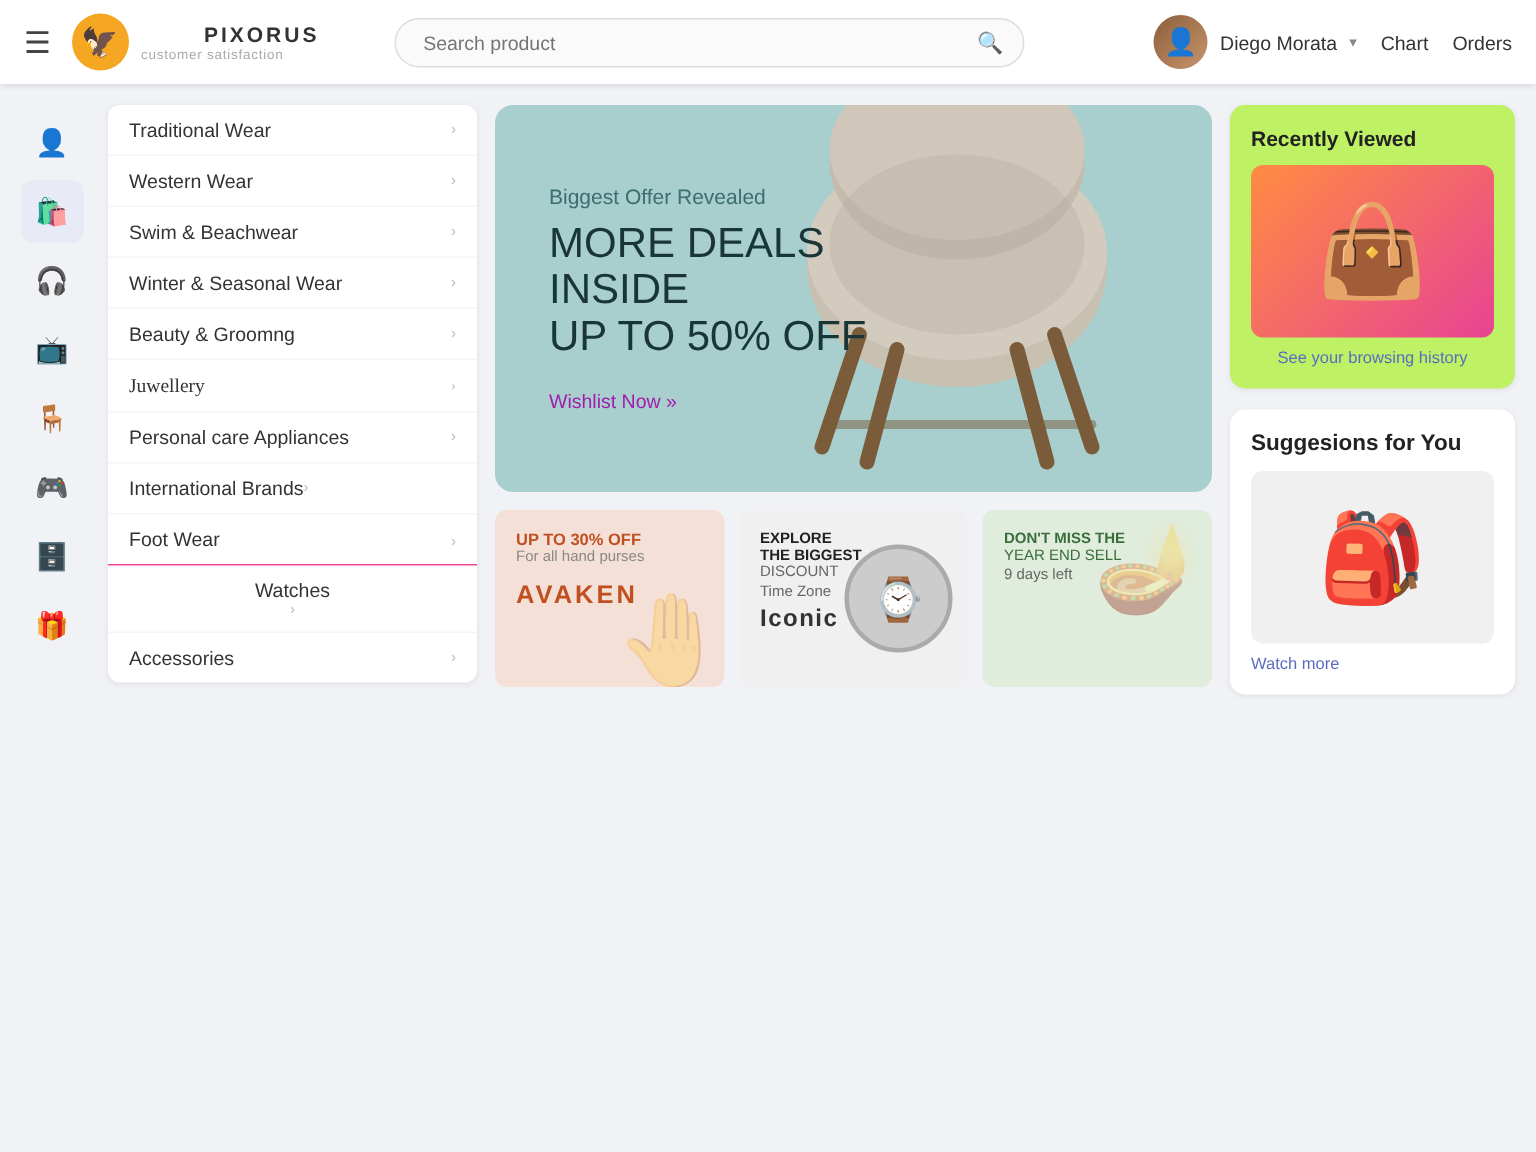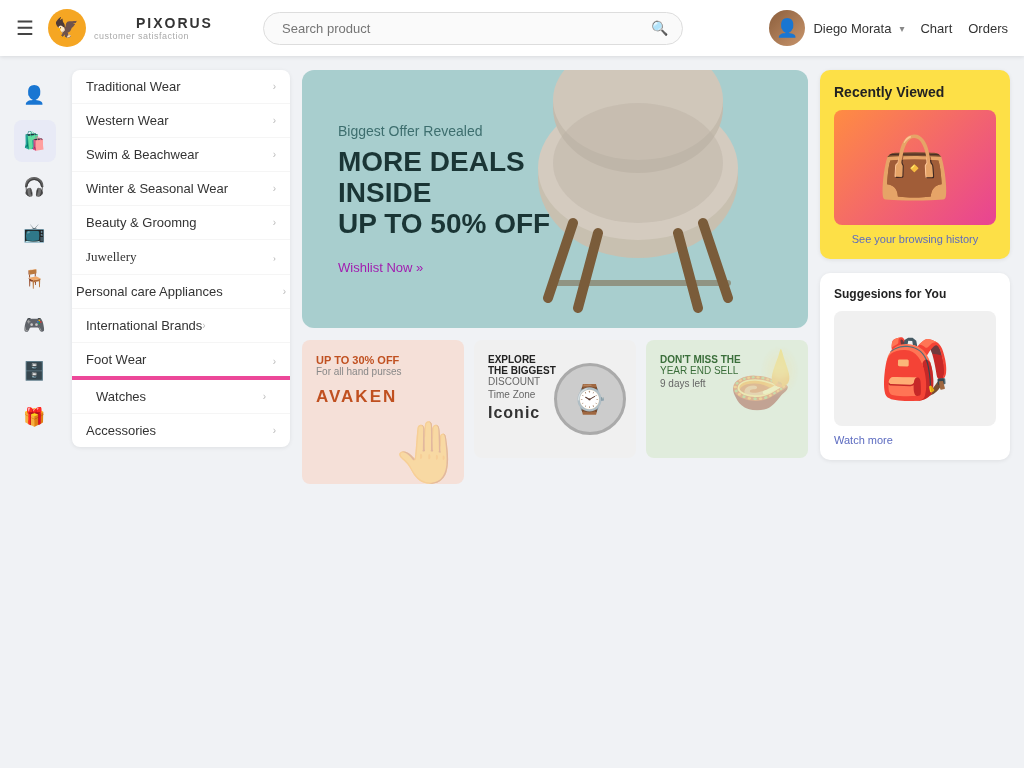--- a/index.html
+++ b/index.html
@@ -38,21 +38,21 @@
     <div style="width:42px;height:42px;border-radius:8px;display:flex;align-items:center;justify-content:center;cursor:pointer;font-size:18px;background:transparent;">👤</div>
     <div style="width:42px;height:42px;border-radius:8px;display:flex;align-items:center;justify-content:center;cursor:pointer;font-size:18px;background:#e8eaf6;">🛍️</div>
     <div style="width:42px;height:42px;border-radius:8px;display:flex;align-items:center;justify-content:center;cursor:pointer;font-size:18px;background:transparent;">🎧</div>
     <div style="width:42px;height:42px;border-radius:8px;display:flex;align-items:center;justify-content:center;cursor:pointer;font-size:18px;background:transparent;">📺</div>
     <div style="width:42px;height:42px;border-radius:8px;display:flex;align-items:center;justify-content:center;cursor:pointer;font-size:18px;background:transparent;">🪑</div>
     <div style="width:42px;height:42px;border-radius:8px;display:flex;align-items:center;justify-content:center;cursor:pointer;font-size:18px;background:transparent;">🎮</div>
     <div style="width:42px;height:42px;border-radius:8px;display:flex;align-items:center;justify-content:center;cursor:pointer;font-size:18px;background:transparent;">🗄️</div>
     <div style="width:42px;height:42px;border-radius:8px;display:flex;align-items:center;justify-content:center;cursor:pointer;font-size:18px;background:transparent;">🎁</div>
   </div>
 
-  <div style="width:218px;background:#fff;border-radius:8px;overflow:hidden;box-shadow:0 1px 4px rgba(0,0,0,0.08);align-self:flex-start;">
+  <div style="width:246px;background:#fff;border-radius:8px;overflow:hidden;box-shadow:0 1px 4px rgba(0,0,0,0.08);align-self:flex-start;">
     <div style="display:flex;align-items:center;justify-content:space-between;padding:9px 14px;font-size:13px;color:#333;cursor:pointer;border-bottom:1px solid #f5f5f5;">
       <span>Traditional Wear</span>
         <span style="color:#bbb;font-size:10px;">›</span>
     </div>
     <div style="display:flex;align-items:center;justify-content:space-between;padding:9px 14px;font-size:13px;color:#333;cursor:pointer;border-bottom:1px solid #f5f5f5;">
       <span>Western Wear</span>
         <span style="color:#bbb;font-size:10px;">›</span>
     </div>
     <div style="display:flex;align-items:center;justify-content:space-between;padding:9px 14px;font-size:13px;color:#333;cursor:pointer;border-bottom:1px solid #f5f5f5;">
       <span>Swim &amp; Beachwear</span>
@@ -63,48 +63,48 @@
         <span style="color:#bbb;font-size:10px;">›</span>
     </div>
     <div style="display:flex;align-items:center;justify-content:space-between;padding:9px 14px;font-size:13px;color:#333;cursor:pointer;border-bottom:1px solid #f5f5f5;">
       <span>Beauty &amp; Groomng</span>
         <span style="color:#bbb;font-size:10px;">›</span>
     </div>
     <div style="display:flex;align-items:center;justify-content:space-between;padding:9px 14px;font-size:13px;color:#333;cursor:pointer;border-bottom:1px solid #f5f5f5;font-family:Liberation Serif, serif;">
       <span>Juwellery</span>
         <span style="color:#bbb;font-size:10px;">›</span>
     </div>
-    <div style="display:flex;align-items:center;justify-content:space-between;padding:9px 4px;font-size:13px;color:#333;cursor:pointer;border-bottom:1px solid #f5f5f5;">
+    <div style="display:flex;align-items:center;justify-content:space-between;padding:9px 14px;font-size:13px;color:#333;cursor:pointer;border-bottom:1px solid #f5f5f5;">
       <span>Personal care Appliances</span>
         <span style="color:#bbb;font-size:10px;">›</span>
     </div>
     <div style="display:flex;align-items:center;padding:9px 14px;font-size:13px;color:#333;cursor:pointer;border-bottom:1px solid #f5f5f5;">
       <span>International Brands</span>
         <span style="color:#bbb;font-size:10px;">›</span>
     </div>
-    <div style="display:flex;align-items:flex-end;justify-content:space-between;padding:9px 14px;font-size:13px;color:#333;cursor:pointer;border-bottom:4px solid #ec4899;">
+    <div style="display:flex;align-items:flex-end;justify-content:space-between;padding:9px 14px;font-size:13px;color:#333;cursor:pointer;border-bottom:1px solid #ec4899;">
       <span>Foot Wear</span>
         <span style="color:#bbb;font-size:10px;">›</span>
     </div>
-    <div style="display:flex;align-items:center;justify-content:space-between;padding:9px 24px;font-size:13px;color:#333;cursor:pointer;border-bottom:1px solid #f5f5f5;">
+    <div style="display:flex;align-items:center;justify-content:space-between;padding:9px 14px;font-size:13px;color:#333;cursor:pointer;border-bottom:1px solid #f5f5f5;flex-direction:column;">
       <span>Watches</span>
         <span style="color:#bbb;font-size:10px;">›</span>
     </div>
     <div style="display:flex;align-items:center;justify-content:space-between;padding:9px 14px;font-size:13px;color:#333;cursor:pointer;">
       <span>Accessories</span>
         <span style="color:#bbb;font-size:10px;">›</span>
     </div>
   </div>
 
   <div style="flex:1;display:flex;flex-direction:column;gap:12px;">
 
     <div style="background:#a8cece;border-radius:12px;height:258px;position:relative;overflow:hidden;display:flex;align-items:center;">
       <div style="padding:32px 36px;z-index:2;max-width:300px;">
         <div style="font-size:14px;color:#3d6e6e;margin-bottom:8px;">Biggest Offer Revealed</div>
-        <div style="font-size:28px;font-weight:700;color:#1a3535;line-height:1.1;margin-bottom:20px;text-transform:uppercase;">MORE DEALS INSIDE<br>UP TO 50% OFF</div>
+        <div style="font-size:28px;font-weight:400;color:#1a3535;line-height:1.1;margin-bottom:20px;text-transform:uppercase;">MORE DEALS INSIDE<br>UP TO 50% OFF</div>
         <div style="font-size:13px;color:#a21caf;cursor:pointer;">Wishlist Now »</div>
       </div>
 
       <svg viewBox="0 0 280 260" style="position:absolute;right:20px;bottom:0;width:300px;height:260px;" xmlns="http://www.w3.org/2000/svg">
 
         <ellipse cx="140" cy="110" rx="100" ry="80" fill="#c8c0b0"></ellipse>
         <ellipse cx="140" cy="100" rx="100" ry="72" fill="#d4cbbf"></ellipse>
 
         <ellipse cx="140" cy="40" rx="85" ry="65" fill="#c4bbad"></ellipse>
         <ellipse cx="140" cy="32" rx="85" ry="60" fill="#d0c7ba"></ellipse>
@@ -115,21 +115,21 @@
         <line x1="205" y1="155" x2="230" y2="230" stroke="#7a5c3a" stroke-width="10" stroke-linecap="round"></line>
         <line x1="100" y1="165" x2="80" y2="240" stroke="#7a5c3a" stroke-width="10" stroke-linecap="round"></line>
         <line x1="180" y1="165" x2="200" y2="240" stroke="#7a5c3a" stroke-width="10" stroke-linecap="round"></line>
 
         <line x1="55" y1="215" x2="230" y2="215" stroke="#7a5c3a" stroke-width="6" stroke-linecap="round" opacity="0.5"></line>
       </svg>
     </div>
 
     <div style="display:grid;grid-template-columns:1fr 1fr 1fr;gap:10px;">
 
-      <div style="border-radius:8px;height:144px;background:#f5e0d8;position:relative;overflow:hidden;padding:14px;cursor:pointer;">
+      <div style="border-radius:8px;height:118px;background:#f5e0d8;position:relative;overflow:hidden;padding:14px;cursor:pointer;">
         <div style="font-size:11px;font-weight:700;color:#c05020;">UP TO 30% OFF</div>
         <div style="font-size:10px;color:#888;">For all hand purses</div>
         <div style="font-size:17px;font-weight:800;letter-spacing:2px;color:#c05020;margin-top:10px;">AVAKEN</div>
 
         <div style="position:absolute;right:-2px;bottom:-4px;font-size:60px;opacity:0.3;">🤚</div>
       </div>
 
       <div style="border-radius:8px;height:118px;background:#f0f0f0;position:relative;overflow:hidden;padding:14px;cursor:pointer;">
         <div style="font-size:10px;font-weight:700;color:#222;">EXPLORE</div>
         <div style="font-size:10px;font-weight:700;color:#222;">THE BIGGEST<br><span style="font-weight:400;color:#666;">DISCOUNT</span></div>
@@ -144,26 +144,26 @@
         <div style="font-size:10px;font-weight:400;color:#3a6e3a;">YEAR END SELL</div>
         <div style="font-size:10px;color:#666;margin-top:2px;">9 days left</div>
 
         <div style="position:absolute;right:6px;top:4px;font-size:58px;opacity:0.35;">🪔</div>
       </div>
     </div>
   </div>
 
   <div style="width:190px;display:flex;flex-direction:column;gap:14px;">
 
-    <div style="background:#fde047;border-radius:10px;padding:14px;box-shadow:0 1px 4px rgba(0,0,0,0.08);">
+    <div style="background:#bef264;border-radius:10px;padding:14px;box-shadow:0 1px 4px rgba(0,0,0,0.08);">
       <div style="font-size:14px;font-weight:700;color:#222;margin-bottom:10px;">Recently Viewed</div>
       <div style="width:100%;height:115px;background:linear-gradient(135deg,#ff8c42,#e84393);border-radius:8px;display:flex;align-items:center;justify-content:center;font-size:60px;margin-bottom:8px;cursor:pointer;">👜</div>
       <div style="font-size:11px;color:#5c6bc0;text-align:center;cursor:pointer;">See your browsing history</div>
     </div>
 
     <div style="background:#fff;border-radius:10px;padding:14px;box-shadow:0 1px 4px rgba(0,0,0,0.08);">
-      <div style="font-size:12px;font-weight:700;color:#222;margin-bottom:10px;">Suggesions for You</div>
+      <div style="font-size:15px;font-weight:700;color:#222;margin-bottom:10px;">Suggesions for You</div>
       <div style="width:100%;height:115px;background:#f0f0f0;border-radius:8px;display:flex;align-items:center;justify-content:center;font-size:58px;margin-bottom:8px;cursor:pointer;">🎒</div>
       <div style="font-size:11px;color:#5c6bc0;cursor:pointer;">Watch more</div>
     </div>
   </div>
 
 </div>
 
 </body></html>

